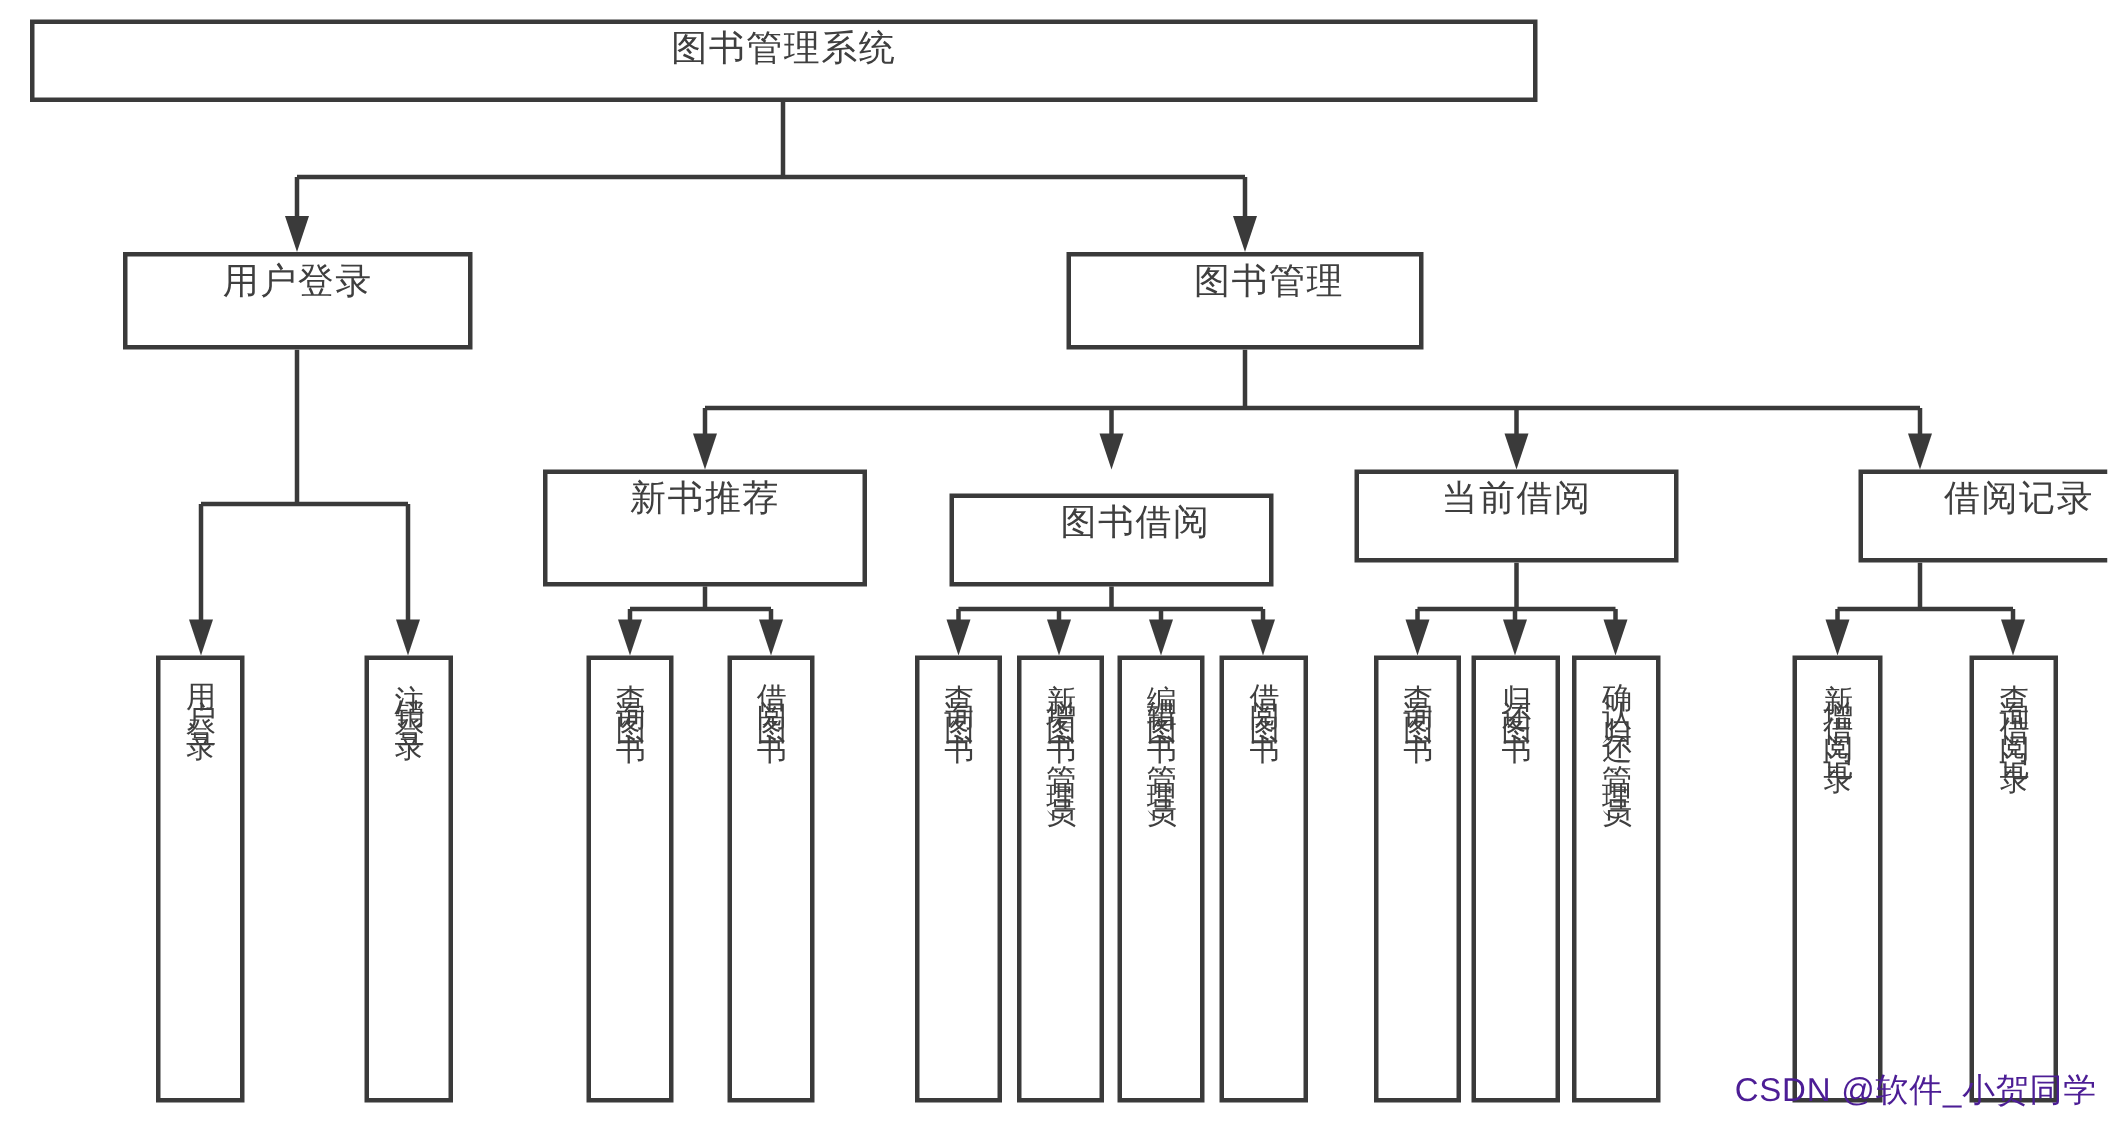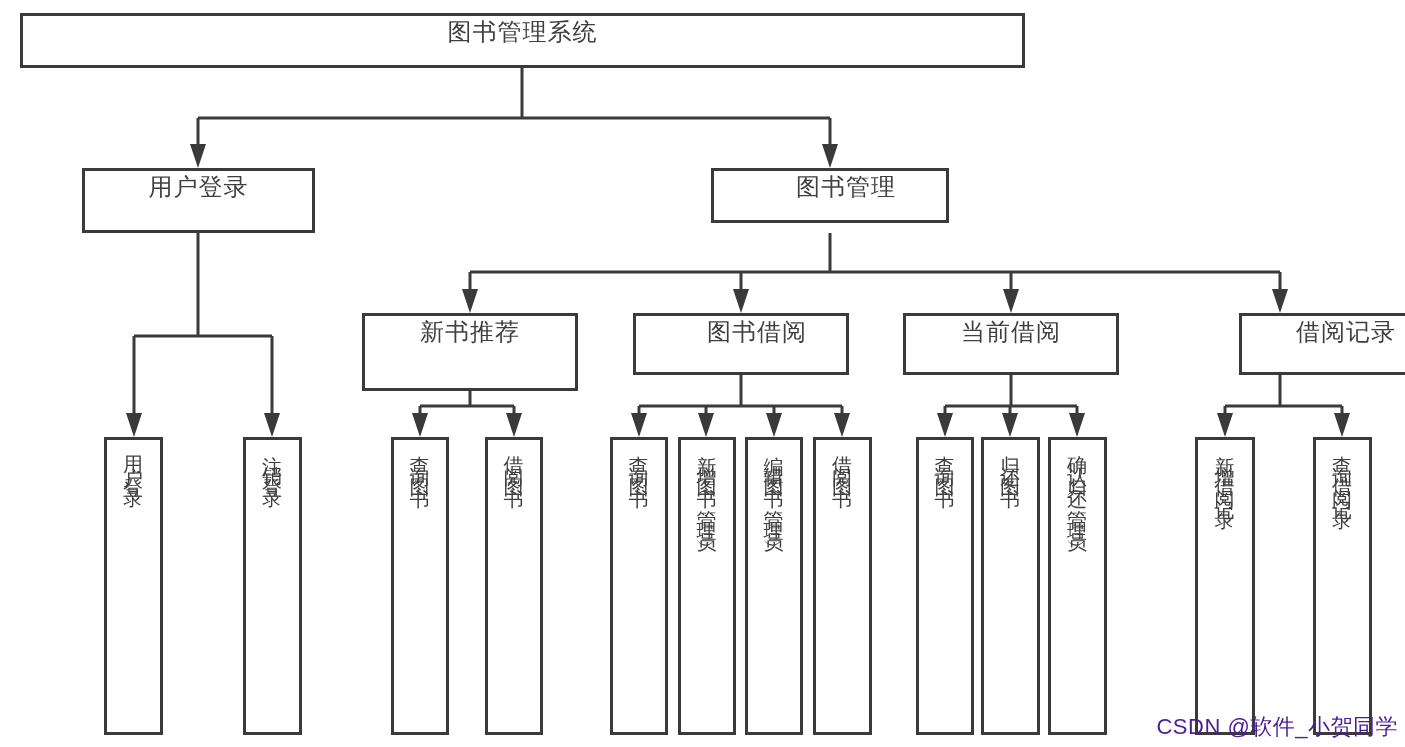--- a/index.html
+++ b/index.html
@@ -94,28 +94,28 @@
     </g>
   </svg>
 
   <div class="box" style="left:20px; top:13px; width:1005px; height:55px;">
     <span class="hlabel">图书管理系统</span>
   </div>
 
   <div class="box" style="left:82px; top:168px; width:233px; height:65px;">
     <span class="hlabel">用户登录</span>
   </div>
-  <div class="box" style="left:711px; top:168px; width:238px; height:55px;padding-left:32px;">
+  <div class="box" style="left:711px; top:168px; width:238px; height:65px;padding-left:32px;">
     <span class="hlabel">图书管理</span>
   </div>
 
   <div class="box" style="left:362px; top:313px; width:216px; height:78px;">
     <span class="hlabel">新书推荐</span>
   </div>
-  <div class="box" style="left:633px; top:313px; width:216px; height:62px;padding-left:32px;">
+  <div class="box" style="left:633px; top:329px; width:216px; height:62px;padding-left:32px;">
     <span class="hlabel">图书借阅</span>
   </div>
   <div class="box" style="left:903px; top:313px; width:216px; height:62px;">
     <span class="hlabel">当前借阅</span>
   </div>
   <div class="box" style="left:1239px; top:313px; width:214px; height:62px;">
     <span class="hlabel">借阅记录</span>
   </div>
 
   <div class="box" style="left:104px; top:437px; width:59px; height:298px;">

